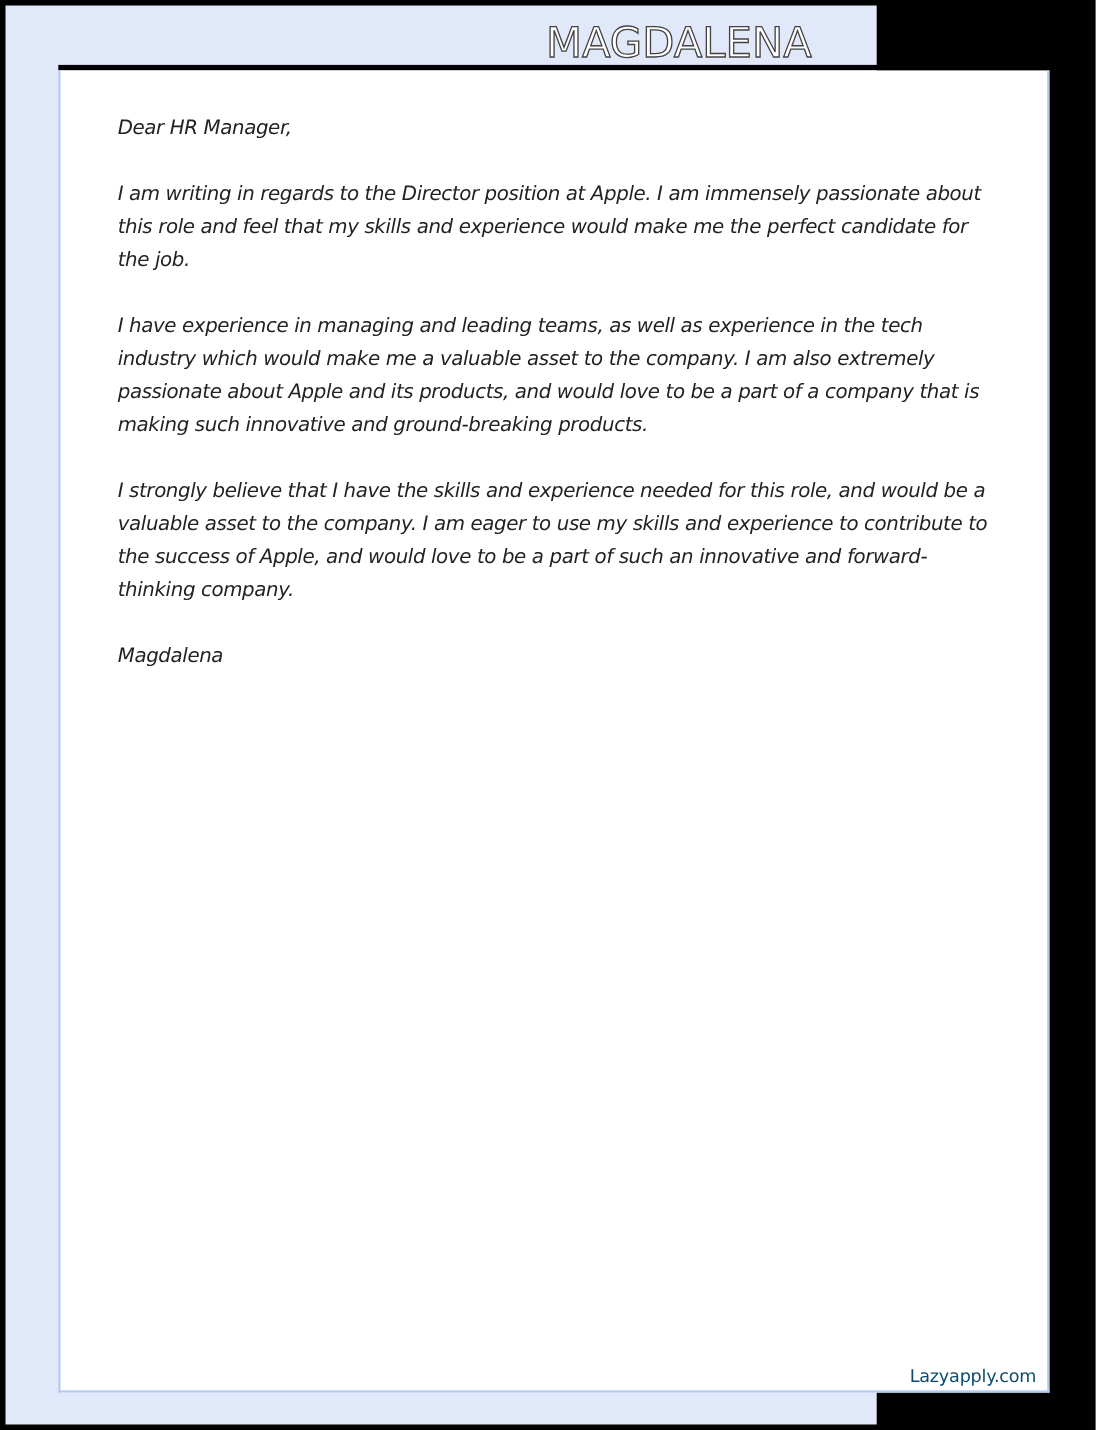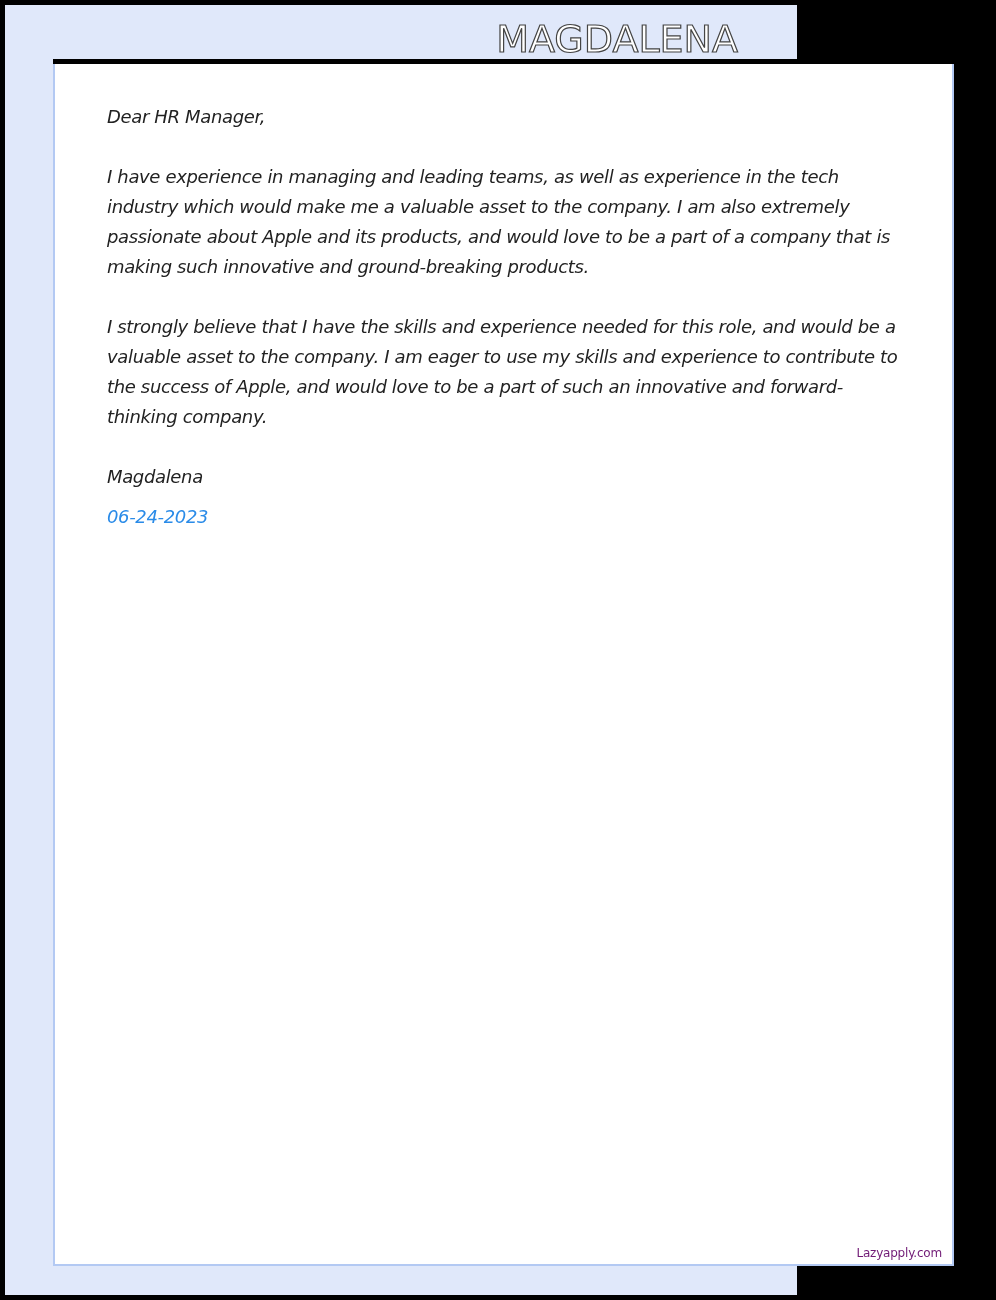--- a/index.html
+++ b/index.html
@@ -33,33 +33,33 @@
     .letter {
       position: absolute; left: 52px; top: 38px; width: 800px;
       font-size: 18px; line-height: 30px; color: #222;
       letter-spacing: -0.35px;
     }
     .letter p { margin: 0 0 30px 0; font-style: italic; }
     .letter .signature { margin-bottom: 10px; }
     .letter .date { color: #2a8be8; margin: 0; }
     .footer-brand {
       position: absolute; right: 10px; bottom: 4px;
-      font-size: 12px; color: #701a75; letter-spacing: -0.2px;
+      font-size: 16px; color: #0c4a6e; letter-spacing: -0.2px;
     }
   </style>
 </head>
 <body>
 
 <div class="frame">
   <div class="header-name">MAGDALENA</div>
   <div class="header-rule"></div>
 
   <div class="page">
     <div class="letter">
       <p>Dear HR Manager,</p>
+      <p>I am writing in regards to the Director position at Apple. I am immensely passionate about this role and feel that my skills and experience would make me the perfect candidate for the job.</p>
       <p>I have experience in managing and leading teams, as well as experience in the tech industry which would make me a valuable asset to the company. I am also extremely passionate about Apple and its products, and would love to be a part of a company that is making such innovative and ground-breaking products.</p>
       <p>I strongly believe that I have the skills and experience needed for this role, and would be a valuable asset to the company. I am eager to use my skills and experience to contribute to the success of Apple, and would love to be a part of such an innovative and forward-thinking company.</p>
       <p class="signature">Magdalena</p>
-      <p class="date">06-24-2023</p>
     </div>
     <div class="footer-brand">Lazyapply.com</div>
   </div>
 </div>
 
 </body></html>

